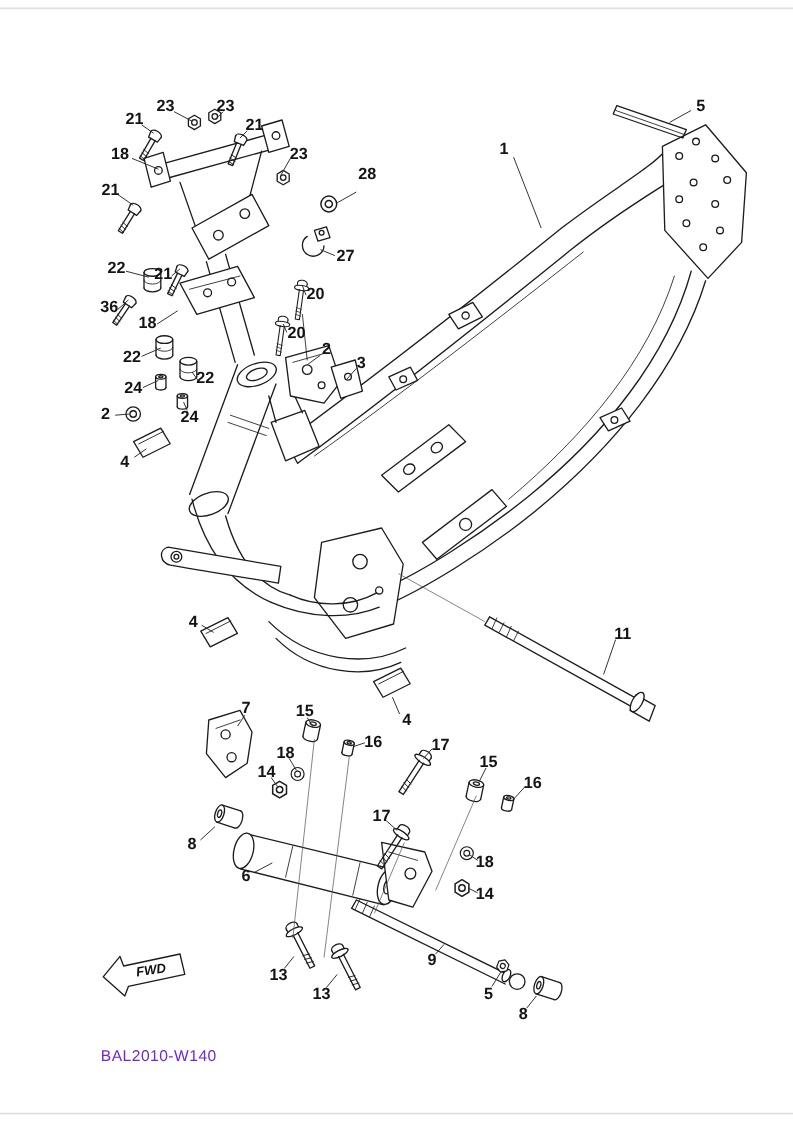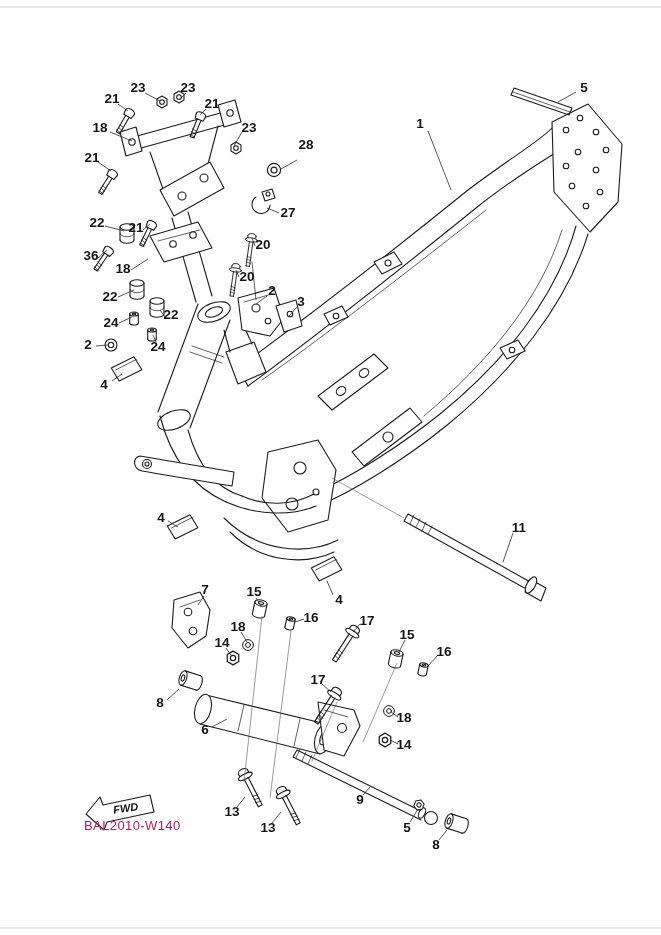--- a/index.html
+++ b/index.html
@@ -1,21 +1,21 @@
 <!DOCTYPE html>
 <html><head>
 <meta charset="utf-8">
 <style>
   html,body{margin:0;padding:0;background:#f2f2f2;}
   .page{position:relative;width:661px;height:935px;margin:0 auto;background:#ffffff;overflow:hidden;
         font-family:"Liberation Sans",sans-serif;}
   .page svg{position:absolute;left:0;top:0;}
   .callout{position:absolute;transform:translate(-50%,-50%);font-size:13.5px;font-weight:700;
            color:#141414;white-space:nowrap;line-height:1;}
-  .diagram-code{position:absolute;left:84px;top:818px;font-size:13px;color:#be185d;letter-spacing:.4px;text-align:right;}
+  .diagram-code{position:absolute;left:84px;top:872px;font-size:13px;color:#6d28d9;letter-spacing:.4px;text-align:right;}
   
   .ink{stroke:#1c1c1c;stroke-width:1.1;fill:none;stroke-linecap:round;stroke-linejoin:round;}
   .solid{fill:#ffffff;}
   .thin{stroke-width:.7;}
   .leader line{stroke:#2a2a2a;stroke-width:.8;}
   .axis line{stroke:#555;stroke-width:.6;}
   .fwd-text{font:italic 700 11px "Liberation Sans",sans-serif;fill:#111;stroke:none;}
   .edge{stroke:#e0e0e0;stroke-width:1.4;}
 </style>
 </head>

